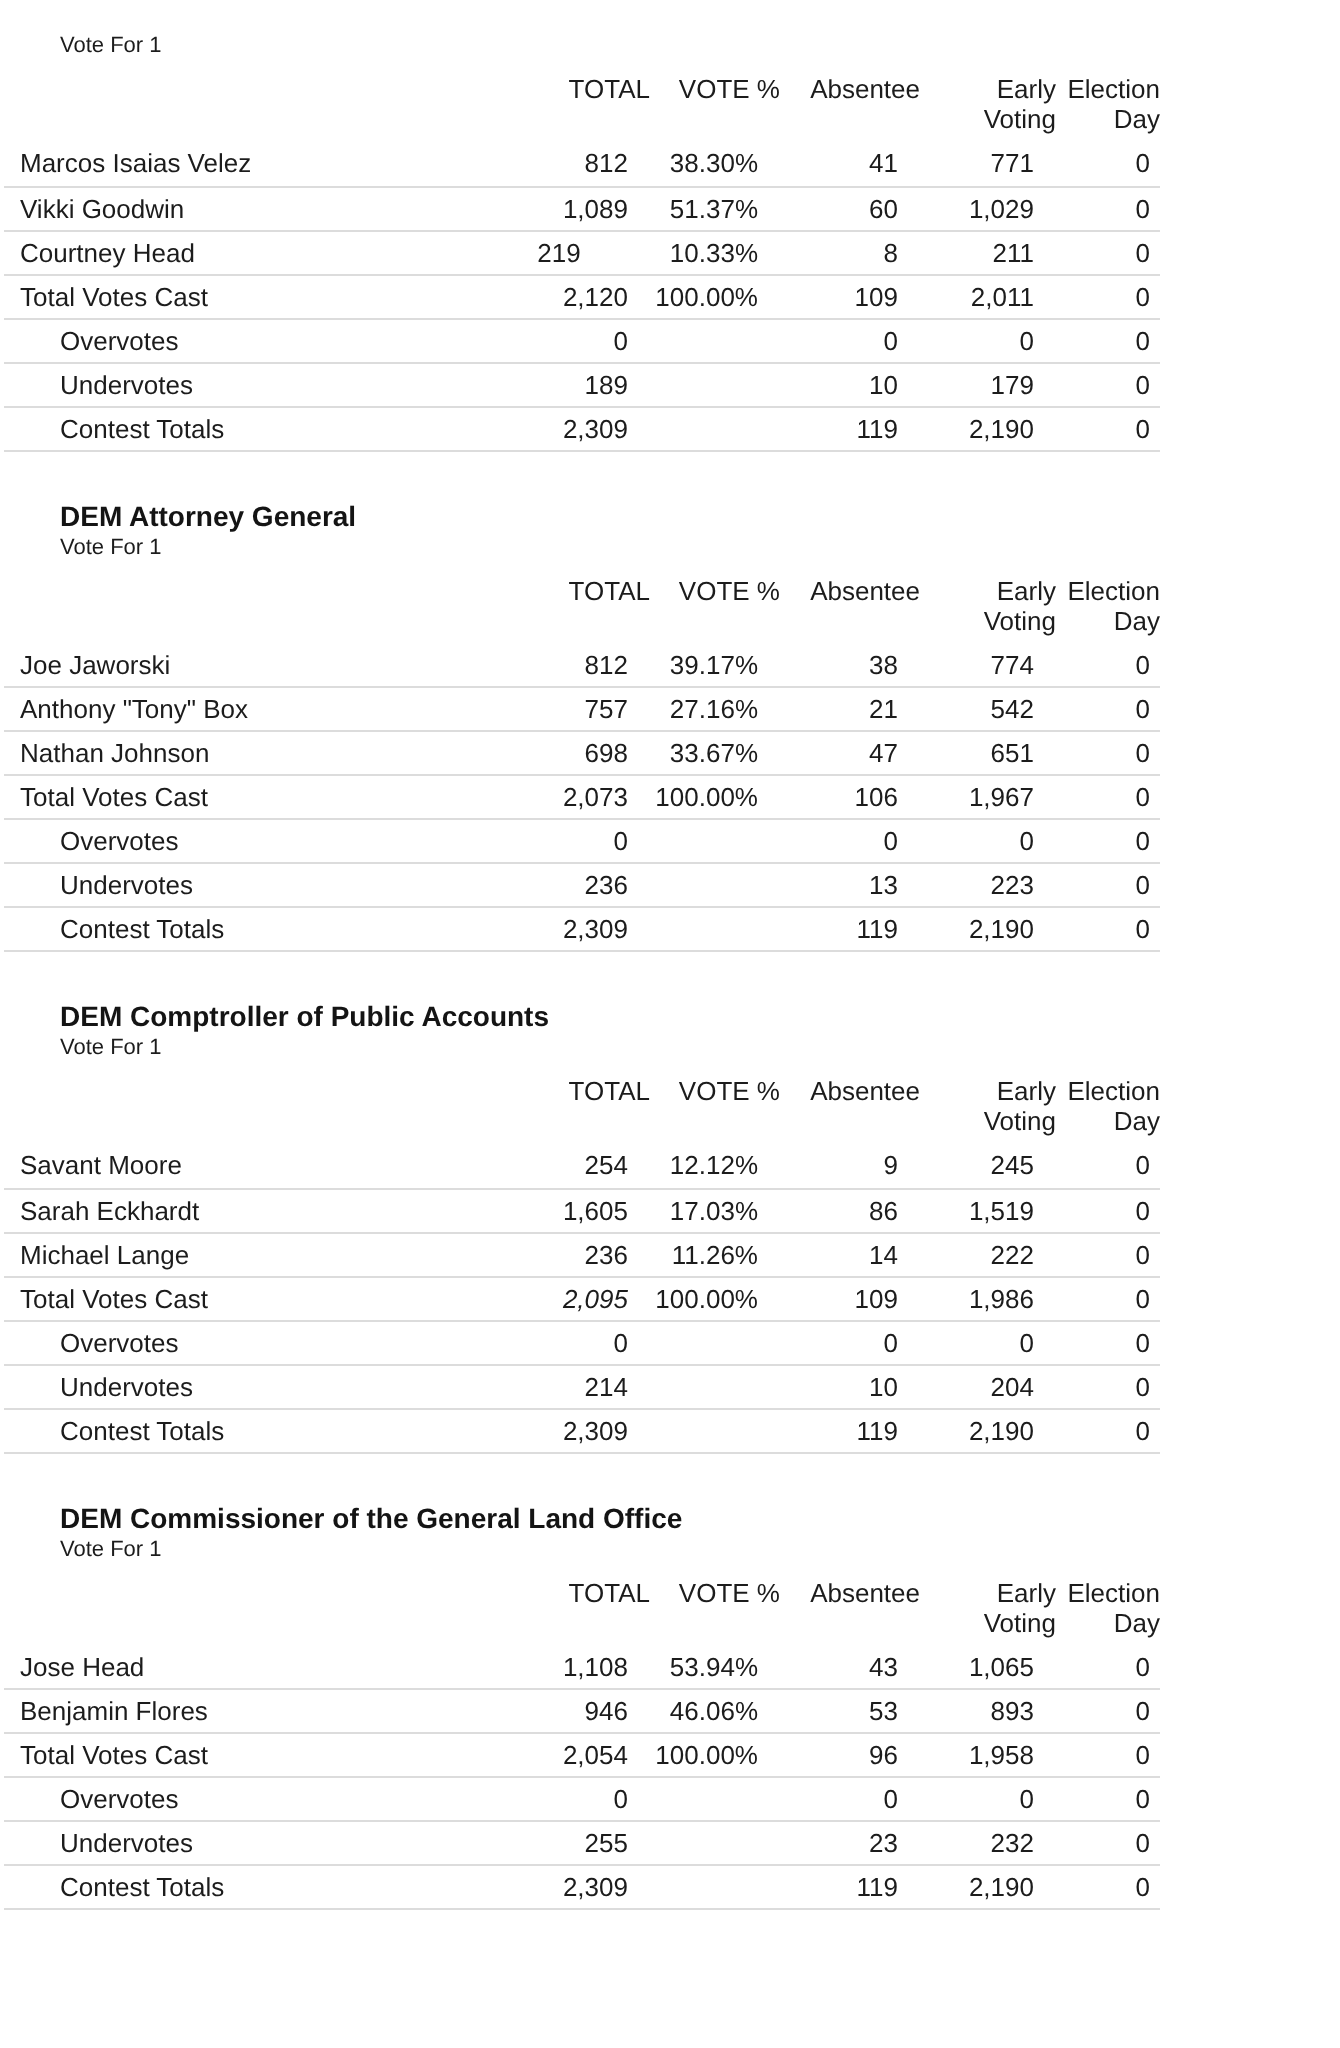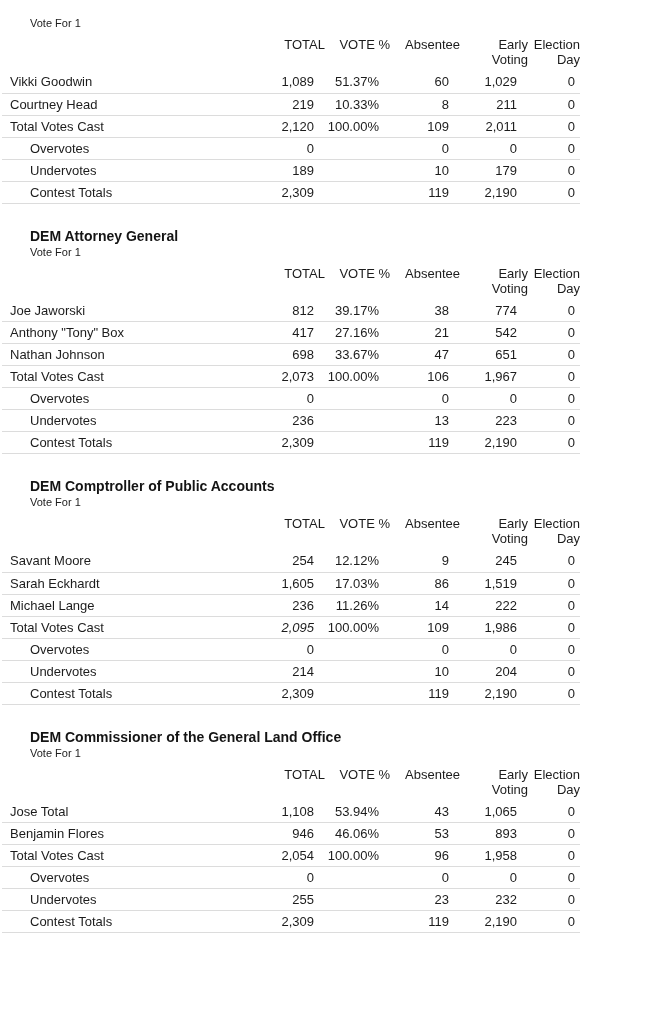--- a/index.html
+++ b/index.html
@@ -92,33 +92,41 @@
             <span>Early</span>
             <span>Voting</span>
           </th>
           <th>
             <span>Election</span>
             <span>Day</span>
           </th>
         </tr>
       </thead>
       <tbody>
+  <tr>
+    <td class="label" style="border-bottom-color: rgb(220, 220, 220);">Marcos Isaias Velez</td>
+    <td class="num" style="border-bottom-color: rgb(220, 220, 220);">812</td>
+    <td class="num" style="border-bottom-color: rgb(220, 220, 220);">38.30%</td>
+    <td class="num" style="border-bottom-color: rgb(220, 220, 220);">41</td>
+    <td class="num" style="border-bottom-color: rgb(220, 220, 220);">771</td>
+    <td class="num last" style="border-bottom-color: rgb(220, 220, 220);">0</td>
+  </tr>
 
   <tr>
     <td class="label" style="border-bottom-color: rgb(220, 220, 220);">Vikki Goodwin</td>
     <td class="num" style="border-bottom-color: rgb(220, 220, 220);">1,089</td>
     <td class="num" style="border-bottom-color: rgb(220, 220, 220);">51.37%</td>
     <td class="num" style="border-bottom-color: rgb(220, 220, 220);">60</td>
     <td class="num" style="border-bottom-color: rgb(220, 220, 220);">1,029</td>
     <td class="num last" style="border-bottom-color: rgb(220, 220, 220);">0</td>
   </tr>
 
   <tr>
     <td class="label" style="border-bottom-color: rgb(220, 220, 220); margin-top: 44px;">Courtney Head</td>
-    <td class="num" style="border-bottom-color: rgb(220, 220, 220);">219</td>
+    <td class="num" style="border-bottom-color: rgb(220, 220, 220); text-align: center;">219</td>
     <td class="num" style="border-bottom-color: rgb(220, 220, 220);">10.33%</td>
     <td class="num" style="border-bottom-color: rgb(220, 220, 220);">8</td>
     <td class="num" style="border-bottom-color: rgb(220, 220, 220);">211</td>
     <td class="num last" style="border-bottom-color: rgb(220, 220, 220);">0</td>
   </tr>
 
   <tr>
     <td class="label" style="border-bottom-color: rgb(220, 220, 220);">Total Votes Cast</td>
     <td class="num" style="border-bottom-color: rgb(220, 220, 220);">2,120</td>
     <td class="num" style="border-bottom-color: rgb(220, 220, 220);">100.00%</td>
@@ -190,21 +198,21 @@
     <td class="label" style="border-bottom-color: rgb(220, 220, 220);">Joe Jaworski</td>
     <td class="num" style="border-bottom-color: rgb(220, 220, 220);">812</td>
     <td class="num" style="border-bottom-color: rgb(220, 220, 220);">39.17%</td>
     <td class="num" style="border-bottom-color: rgb(220, 220, 220);">38</td>
     <td class="num" style="border-bottom-color: rgb(220, 220, 220);">774</td>
     <td class="num last" style="border-bottom-color: rgb(220, 220, 220);">0</td>
   </tr>
 
   <tr>
     <td class="label" style="border-bottom-color: rgb(220, 220, 220);">Anthony "Tony" Box</td>
-    <td class="num" style="border-bottom-color: rgb(220, 220, 220);">417</td>
+    <td class="num" style="border-bottom-color: rgb(220, 220, 220);">757</td>
     <td class="num" style="border-bottom-color: rgb(220, 220, 220);">27.16%</td>
     <td class="num" style="border-bottom-color: rgb(220, 220, 220);">21</td>
     <td class="num" style="border-bottom-color: rgb(220, 220, 220);">542</td>
     <td class="num last" style="border-bottom-color: rgb(220, 220, 220);">0</td>
   </tr>
 
   <tr>
     <td class="label" style="border-bottom-color: rgb(220, 220, 220);">Nathan Johnson</td>
     <td class="num" style="border-bottom-color: rgb(220, 220, 220);">698</td>
     <td class="num" style="border-bottom-color: rgb(220, 220, 220);">33.67%</td>
@@ -370,21 +378,21 @@
             <span>Voting</span>
           </th>
           <th>
             <span>Election</span>
             <span>Day</span>
           </th>
         </tr>
       </thead>
       <tbody>
   <tr>
-    <td class="label" style="border-bottom-color: rgb(220, 220, 220);">Jose Total</td>
+    <td class="label" style="border-bottom-color: rgb(220, 220, 220);">Jose Head</td>
     <td class="num" style="border-bottom-color: rgb(220, 220, 220);">1,108</td>
     <td class="num" style="border-bottom-color: rgb(220, 220, 220);">53.94%</td>
     <td class="num" style="border-bottom-color: rgb(220, 220, 220);">43</td>
     <td class="num" style="border-bottom-color: rgb(220, 220, 220);">1,065</td>
     <td class="num last" style="border-bottom-color: rgb(220, 220, 220);">0</td>
   </tr>
 
   <tr>
     <td class="label" style="border-bottom-color: rgb(220, 220, 220);">Benjamin Flores</td>
     <td class="num" style="border-bottom-color: rgb(220, 220, 220);">946</td>

